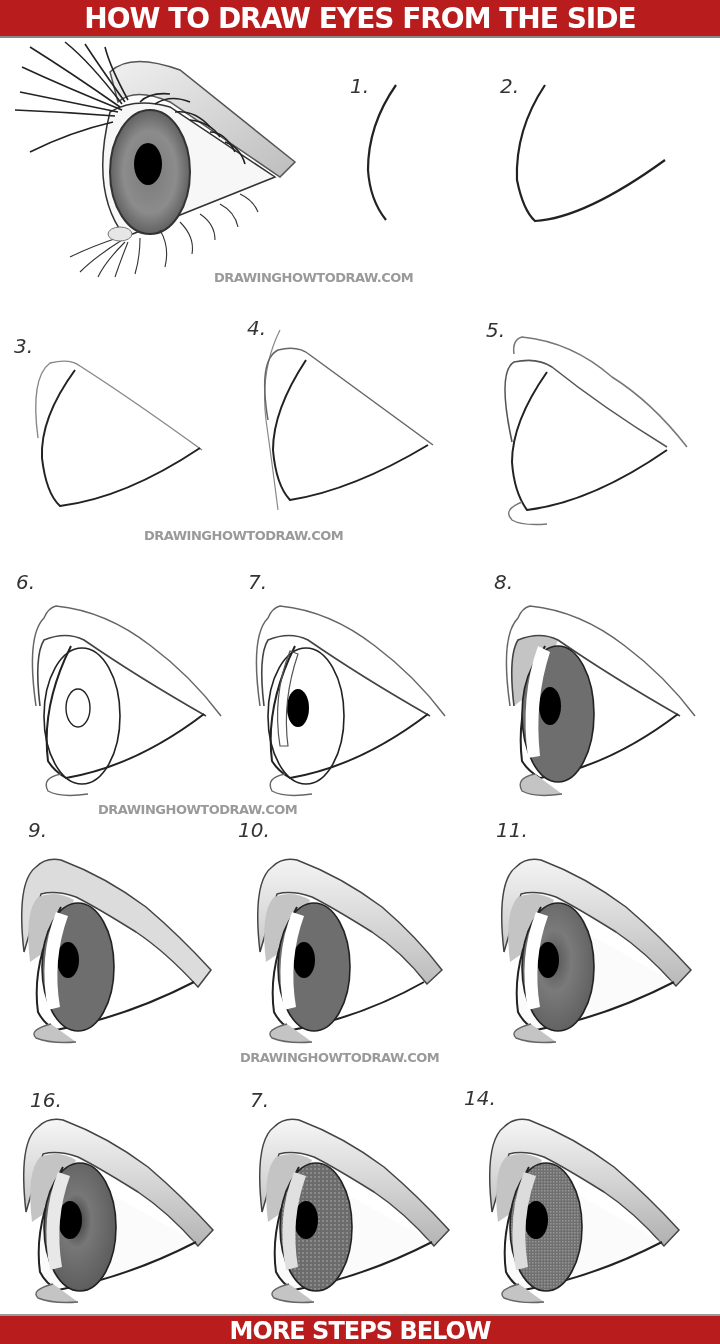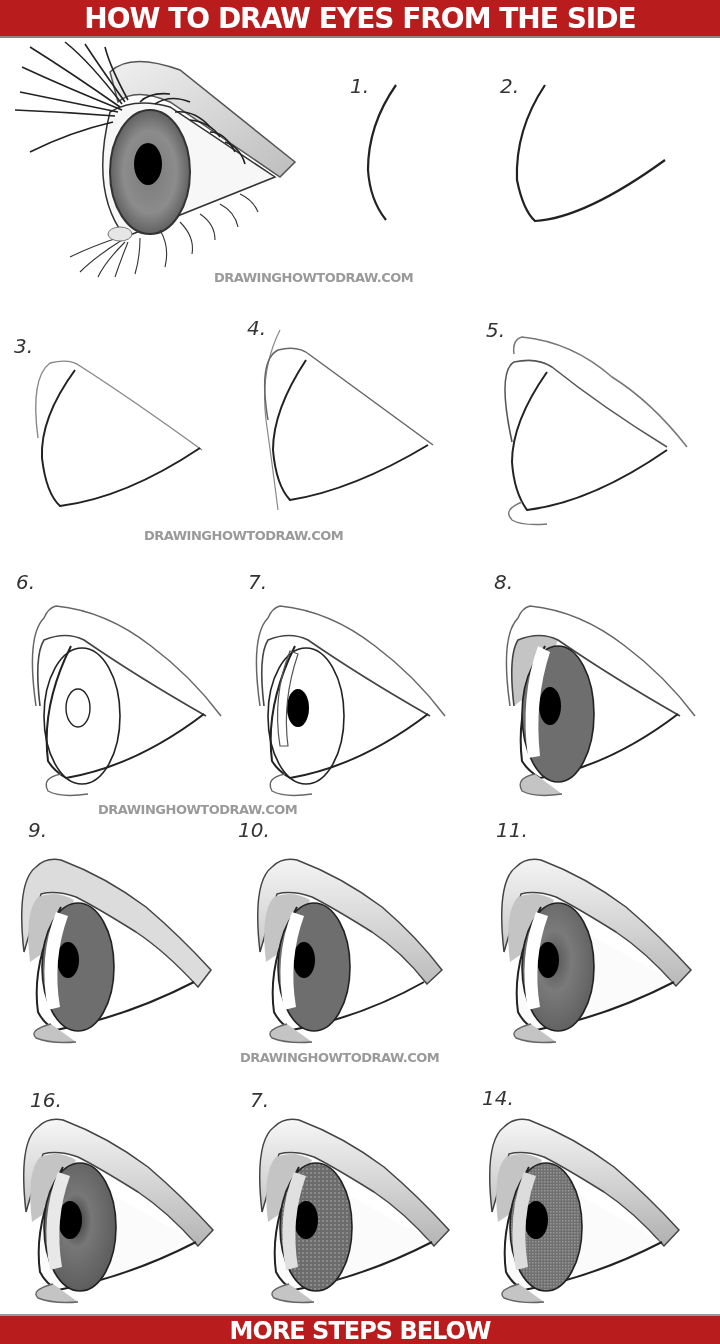--- a/index.html
+++ b/index.html
@@ -258,21 +258,21 @@
     <path d="M8 100 Q0 30 20 15 Q30 5 45 8 Q90 25 130 55 Q165 85 195 118 L180 134 Q150 100 120 80 Q80 55 60 45 Q40 38 25 42 Z" fill="url(#lid13)" stroke="#444" stroke-width="1.5"></path>
     <path d="M14 110 Q8 60 22 45 Q40 38 58 48 L40 92 Z" fill="#c4c4c4"></path>
     <path d="M45 55 Q15 110 22 160 Q28 172 40 178 Q110 165 178 130" fill="#f4f4f4" fill-opacity="0.4" stroke="#222" stroke-width="2"></path>
     <ellipse cx="62" cy="115" rx="36" ry="64" fill="url(#tex13)" stroke="#222" stroke-width="1.6"></ellipse>
     <ellipse cx="52" cy="108" rx="12" ry="19" fill="#000"></ellipse>
     <path d="M40 60 Q22 105 32 158 L44 155 Q36 108 52 64 Z" fill="#e0e0e0"></path>
     <path d="M35 172 Q12 178 20 186 Q35 192 60 190" fill="#c4c4c4" stroke="#666" stroke-width="1.4"></path>
   </svg>
 </div>
 <div class="step">
-  <span class="step-num" style="left:482px;top:1086px">14.</span>
+  <span class="step-num" style="left:464px;top:1086px">14.</span>
   <svg style="left:484px;top:1112px" width="200" height="190" viewBox="0 0 200 190">
     <defs>
       <linearGradient id="lid14" x1="0" y1="0" x2="0" y2="1">
           <stop offset="0%" stop-color="#f6f6f6"></stop>
           <stop offset="100%" stop-color="#b0b0b0"></stop>
         </linearGradient>
       <pattern id="tex14" width="3" height="3" patternUnits="userSpaceOnUse">
           <rect width="3" height="3" fill="#707070"></rect>
           <rect width="1.5" height="1.5" fill="#969696"></rect>
         </pattern>

